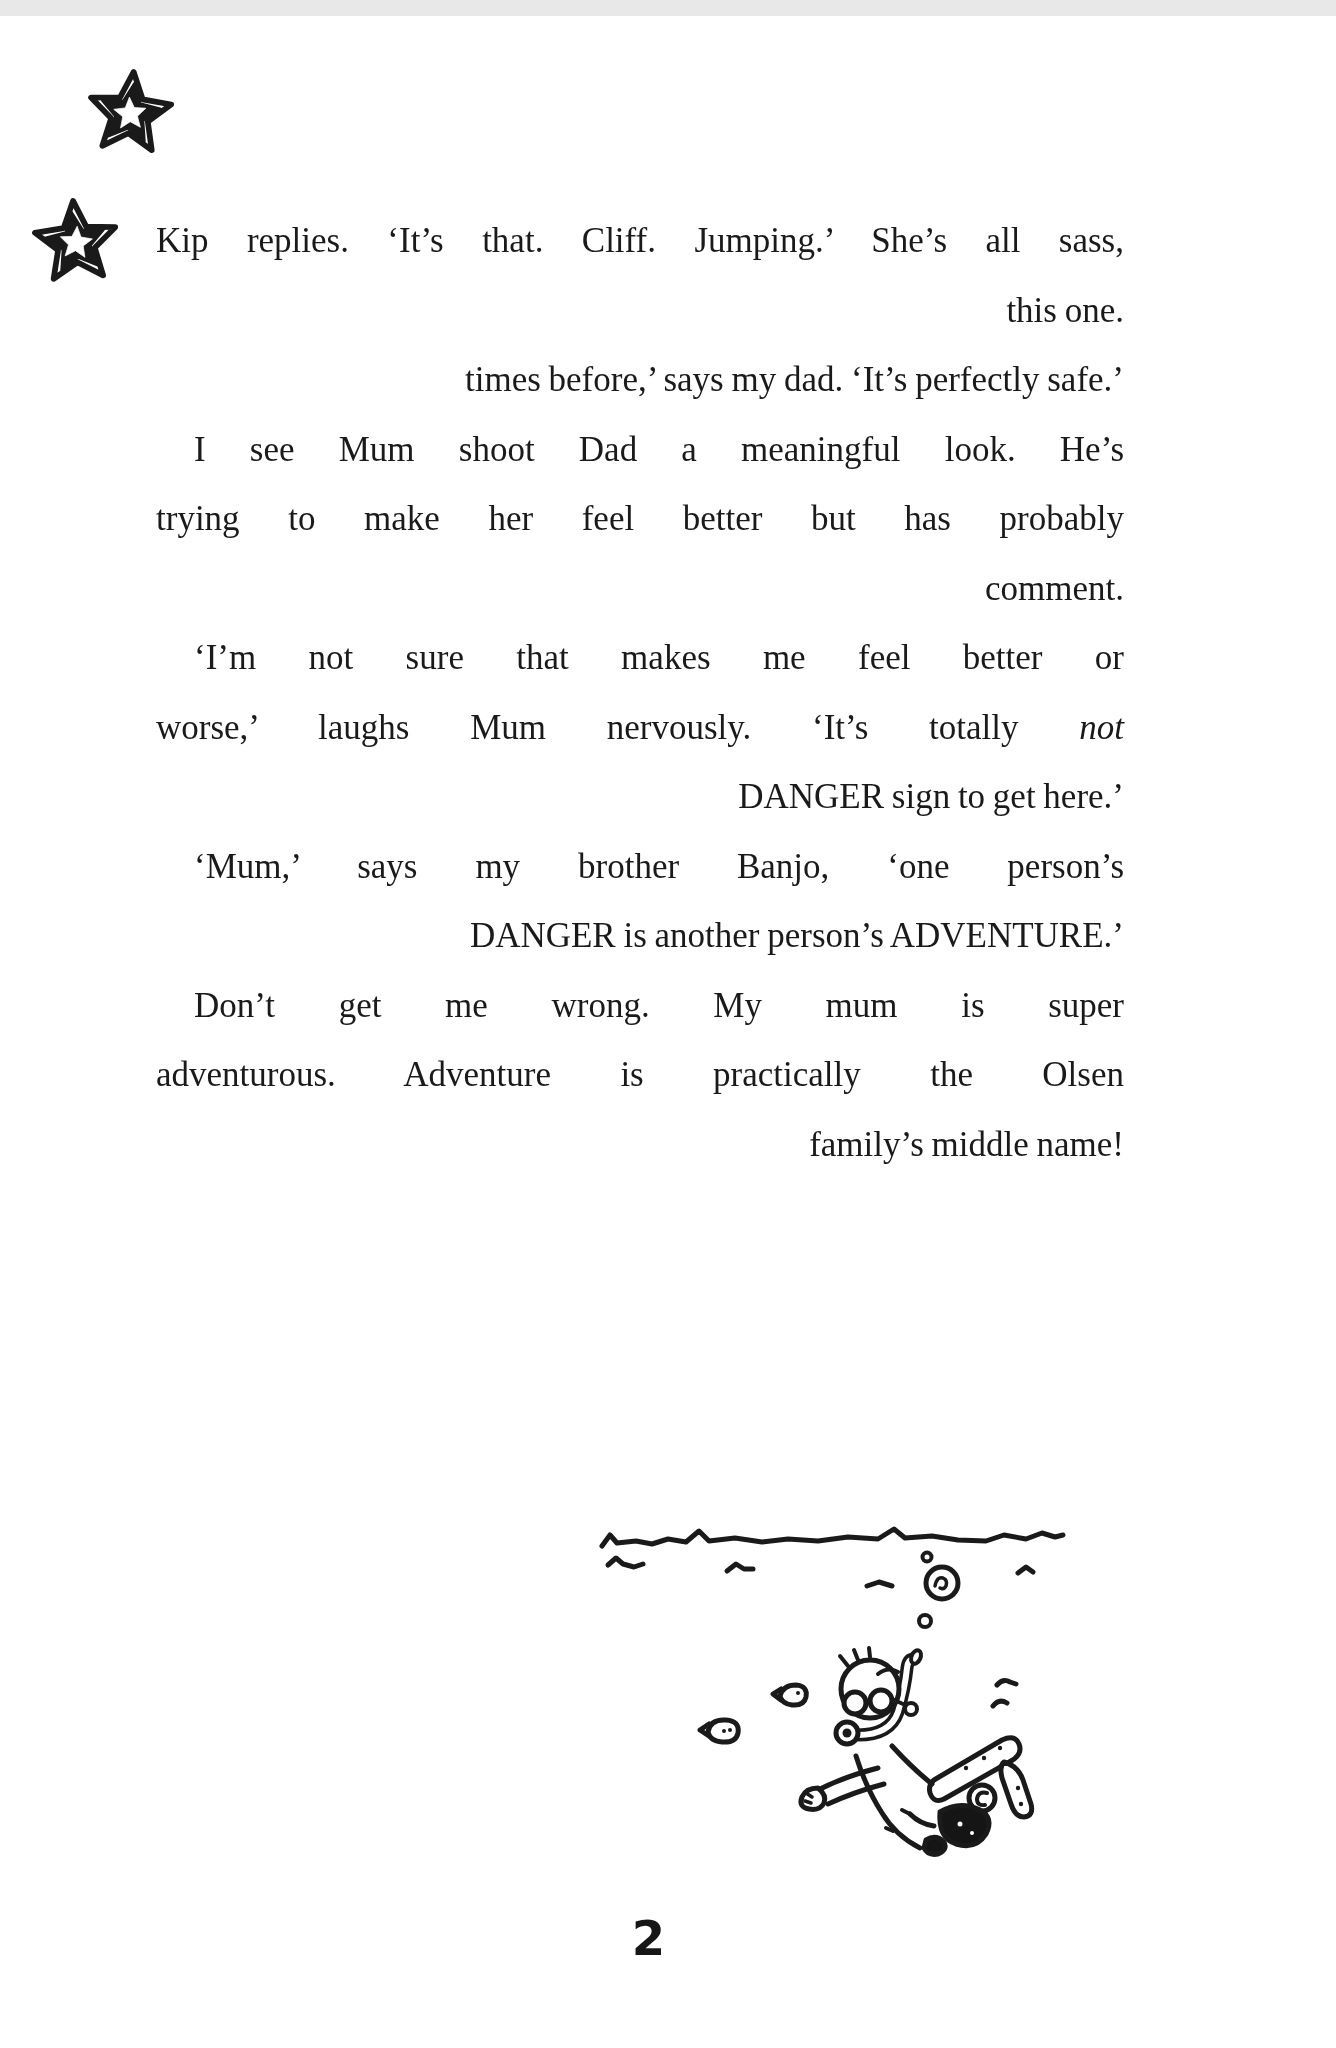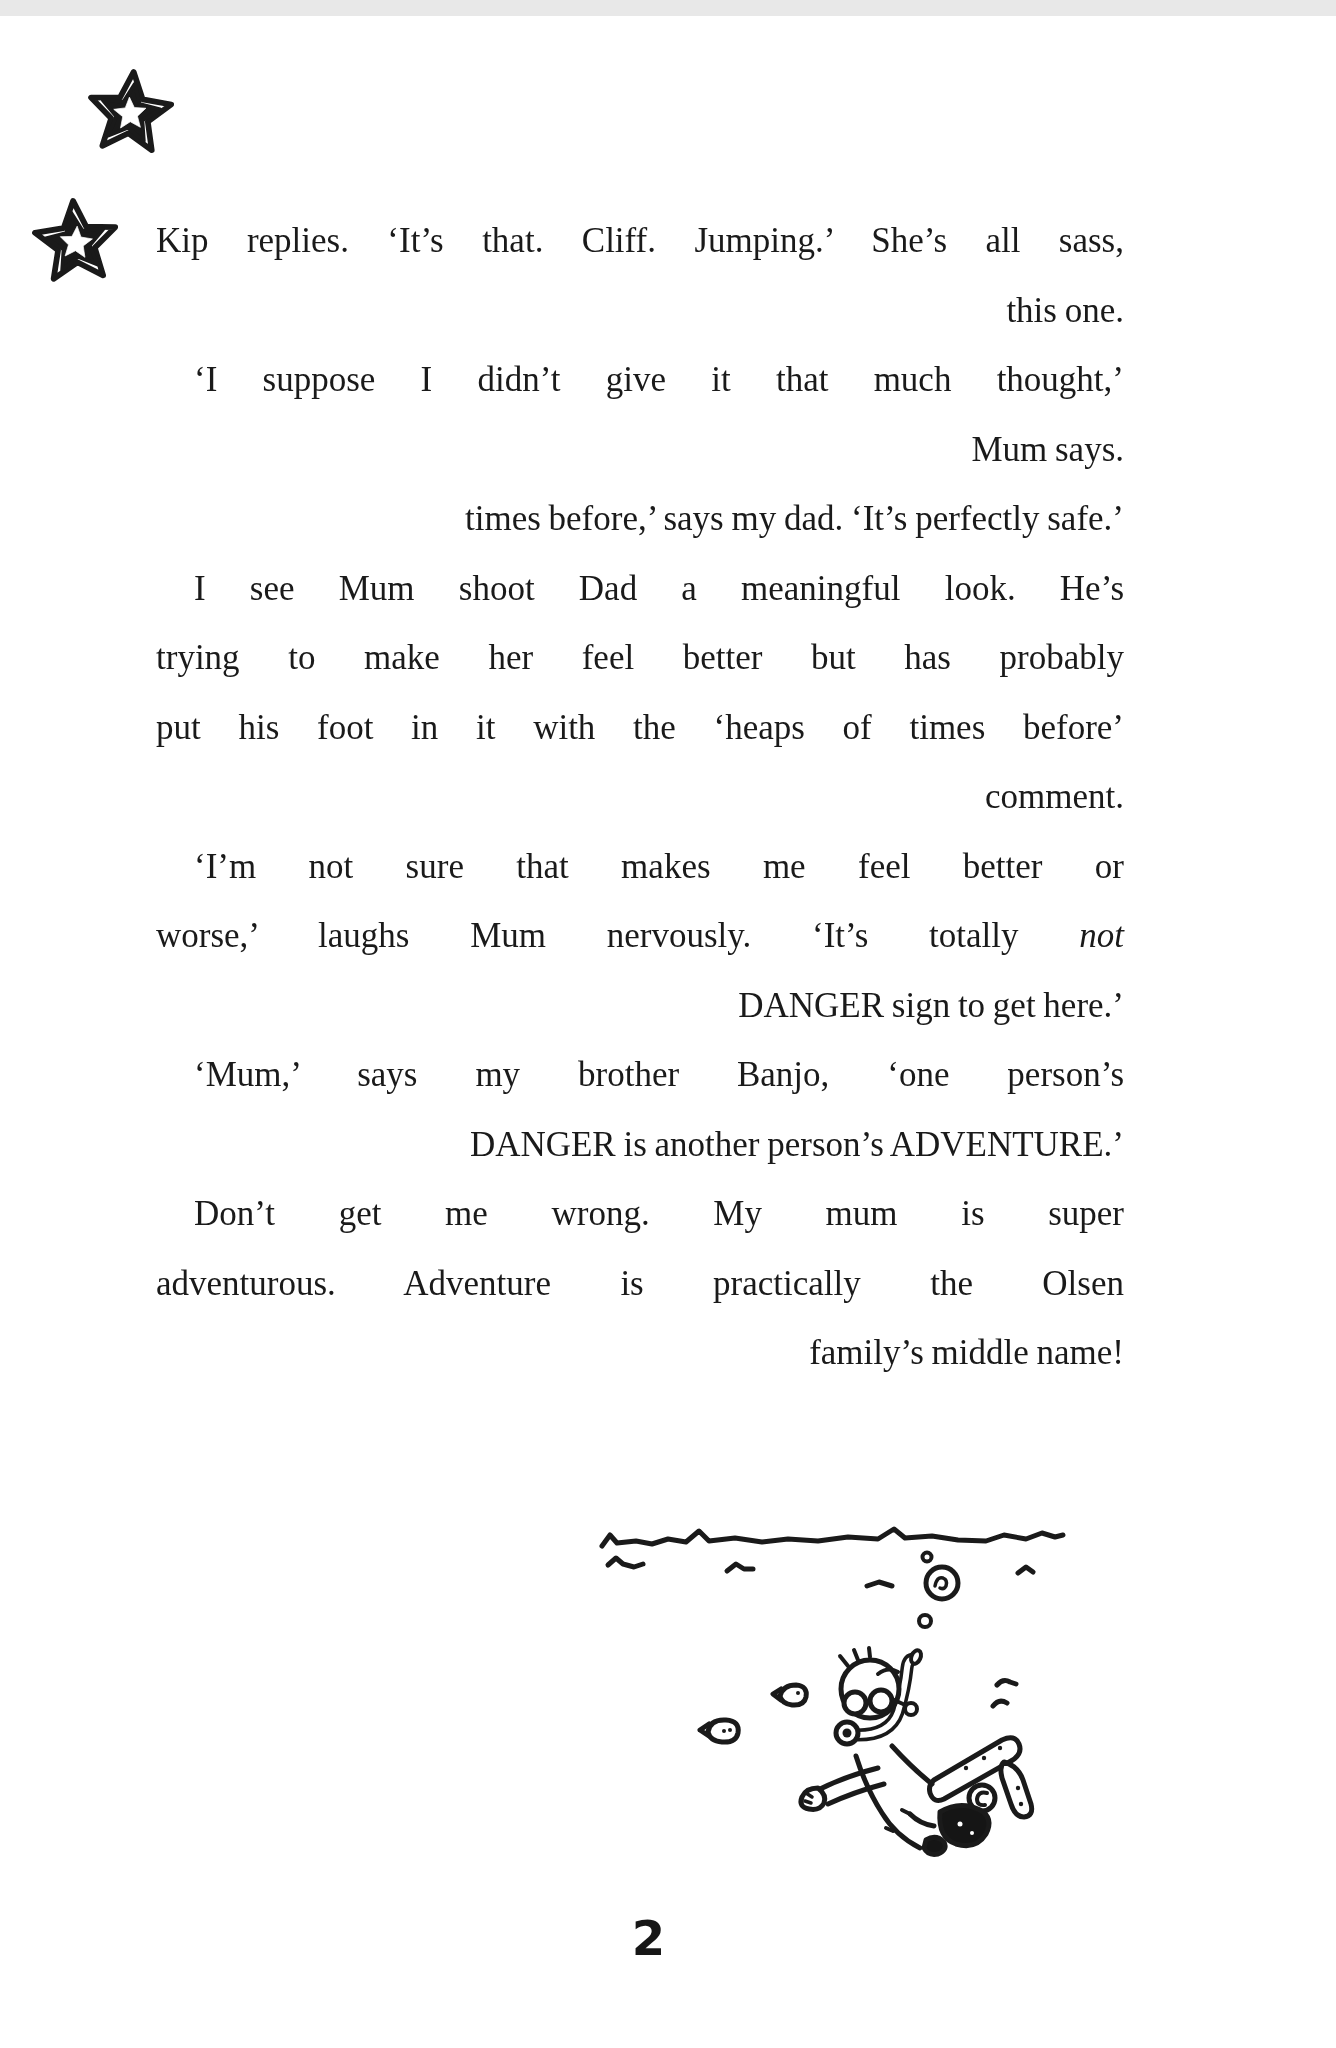--- a/index.html
+++ b/index.html
@@ -68,30 +68,25 @@
     <path d="M50,4 L62.9,34.2 L95.7,37.2 L70.9,58.8 L78.2,90.8 L50,74 L21.8,90.8 L29.1,58.8 L4.3,37.2 L37.1,34.2 Z" transform="translate(50,52) scale(0.72) rotate(-5) translate(-50,-52)" fill="#1a1a1a" stroke="#1a1a1a" stroke-width="6" stroke-linejoin="round"></path>
     <path d="M50,4 L62.9,34.2 L95.7,37.2 L70.9,58.8 L78.2,90.8 L50,74 L21.8,90.8 L29.1,58.8 L4.3,37.2 L37.1,34.2 Z" transform="translate(50,52) scale(0.40) rotate(8) translate(-50,-52)" fill="#ffffff" stroke="#ffffff" stroke-width="2" stroke-linejoin="round"></path>
   </svg>
 
   <div class="story">
       <div>
         <div class="line just"><span>Kip replies. ‘It’s that. Cliff. Jumping.’ She’s all sass,</span></div>
         <div class="line"><span>this one.</span></div>
       </div>
       <div>
-        <div class="line just indent"><span>‘I suppose I didn’t give it that much thought,’</span></div>
-        <div class="line"><span>Mum says.</span></div>
-      </div>
-      <div>
         <div class="line"><span>times before,’ says my dad. ‘It’s perfectly safe.’</span></div>
       </div>
       <div>
         <div class="line just indent"><span>I see Mum shoot Dad a meaningful look. He’s</span></div>
         <div class="line just"><span>trying to make her feel better but has probably</span></div>
-        <div class="line just"><span>put his foot in it with the ‘heaps of times before’</span></div>
         <div class="line"><span>comment.</span></div>
       </div>
       <div>
         <div class="line just indent"><span>‘I’m not sure that makes me feel better or</span></div>
         <div class="line just"><span>worse,’ laughs Mum nervously. ‘It’s totally </span><em>not</em></div>
         <div class="line"><span>DANGER sign to get here.’</span></div>
       </div>
       <div>
         <div class="line just indent"><span>‘Mum,’ says my brother Banjo, ‘one person’s</span></div>
         <div class="line"><span>DANGER is another person’s ADVENTURE.’</span></div>

